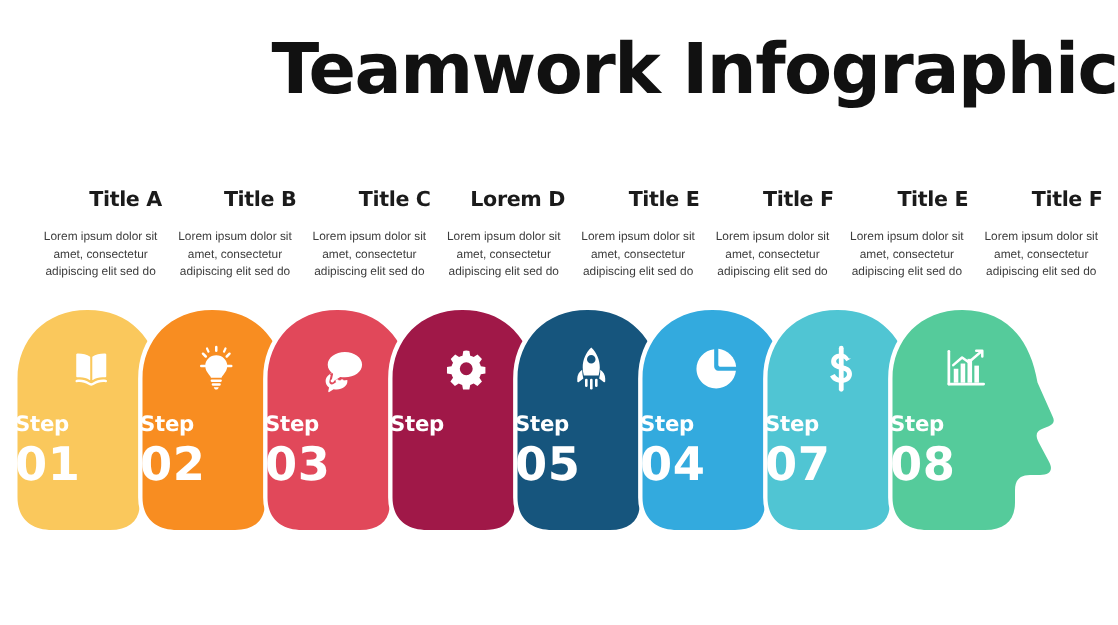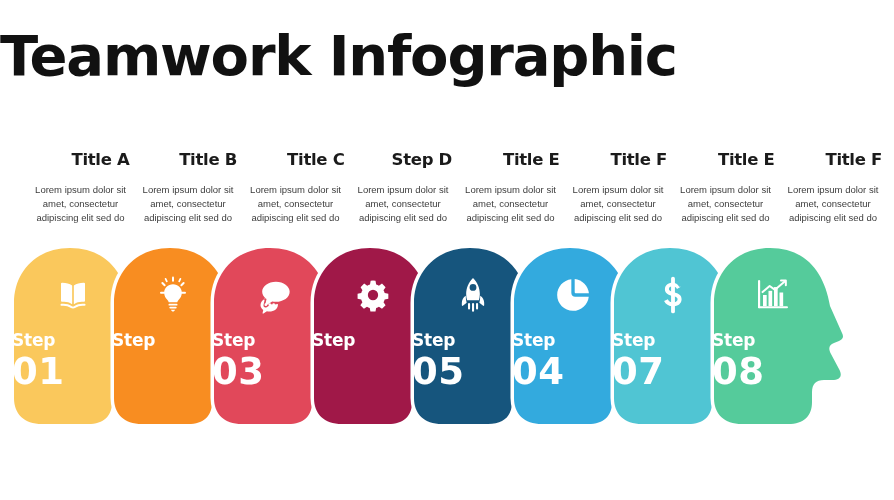--- a/index.html
+++ b/index.html
@@ -8,21 +8,21 @@
     background:#ffffff;
     font-family:"Liberation Sans", sans-serif;
     overflow:hidden;
     position:relative;
   }
   #page{position:relative;width:894px;height:500px;}
 
   
   .page-title{
     position:absolute;top:27px;left:0;width:894px;
-    text-align:left;
+    text-align:right;
     font-size:56px;
     font-weight:bold;
     letter-spacing:-1.2px;
     color:#111111;
     font-family:"DejaVu Sans", sans-serif;
     line-height:1.05;
   }
 
   
   .columns{
@@ -112,21 +112,21 @@
       </div>
       <div class="col">
         <div class="col-title">Title B</div>
         <div class="col-body">Lorem ipsum dolor sit amet, consectetur adipiscing elit sed do</div>
       </div>
       <div class="col">
         <div class="col-title">Title C</div>
         <div class="col-body">Lorem ipsum dolor sit amet, consectetur adipiscing elit sed do</div>
       </div>
       <div class="col">
-        <div class="col-title">Step D</div>
+        <div class="col-title">Lorem D</div>
         <div class="col-body">Lorem ipsum dolor sit amet, consectetur adipiscing elit sed do</div>
       </div>
       <div class="col">
         <div class="col-title">Title E</div>
         <div class="col-body">Lorem ipsum dolor sit amet, consectetur adipiscing elit sed do</div>
       </div>
       <div class="col">
         <div class="col-title">Title F</div>
         <div class="col-body">Lorem ipsum dolor sit amet, consectetur adipiscing elit sed do</div>
       </div>
@@ -174,20 +174,21 @@
             <rect x="22.8" y="1.8" width="2.4" height="6.2" rx="1.2"></rect>
             <rect x="8.4" y="20.2" width="6.2" height="2.4" rx="1.2"></rect>
             <rect x="33.4" y="20.2" width="6.2" height="2.4" rx="1.2"></rect>
             <rect x="11.4" y="7.8" width="2.4" height="6.2" rx="1.2" transform="rotate(-45 12.6 10.9)"></rect>
             <rect x="34.2" y="7.8" width="2.4" height="6.2" rx="1.2" transform="rotate(45 35.4 10.9)"></rect>
             <rect x="14.8" y="3.4" width="2.1" height="5.4" rx="1" transform="rotate(-25 15.8 6.1)"></rect>
             <rect x="31.1" y="3.4" width="2.1" height="5.4" rx="1" transform="rotate(25 32.2 6.1)"></rect>
           </svg>
         </div>
         <div class="head-label lbl-step">Step</div>
+        <div class="head-label lbl-num">02</div>
       </div>
       <div class="head" style="left: 200px; z-index: 12;">
         <div>
           <svg viewBox="0 0 140 178" preserveAspectRatio="xMinYMin meet">
             <path d="M58,0 C24,0 2,24 2,55 L2,150 C2,166 12,176 30,176 L76,176 C92,176 100,168 100,154 L100,144 C100,136 104,132 112,132 L120,132 C128,132 131,128 127,121 L119,106 C116,100 117,97 122,95 L127,93 C131,91 132,89 130,85 L118,58 C112,22 92,0 58,0 Z" fill="#E1485A" stroke="#ffffff" stroke-width="7" stroke-linejoin="round"></path>
             <path d="M58,0 C24,0 2,24 2,55 L2,150 C2,166 12,176 30,176 L76,176 C92,176 100,168 100,154 L100,144 C100,136 104,132 112,132 L120,132 C128,132 131,128 127,121 L119,106 C116,100 117,97 122,95 L127,93 C131,91 132,89 130,85 L118,58 C112,22 92,0 58,0 Z" fill="#E1485A"></path>
           </svg>
         </div>
         <div class="head-icon">
           <svg viewBox="0 0 48 48" fill="#fff">

